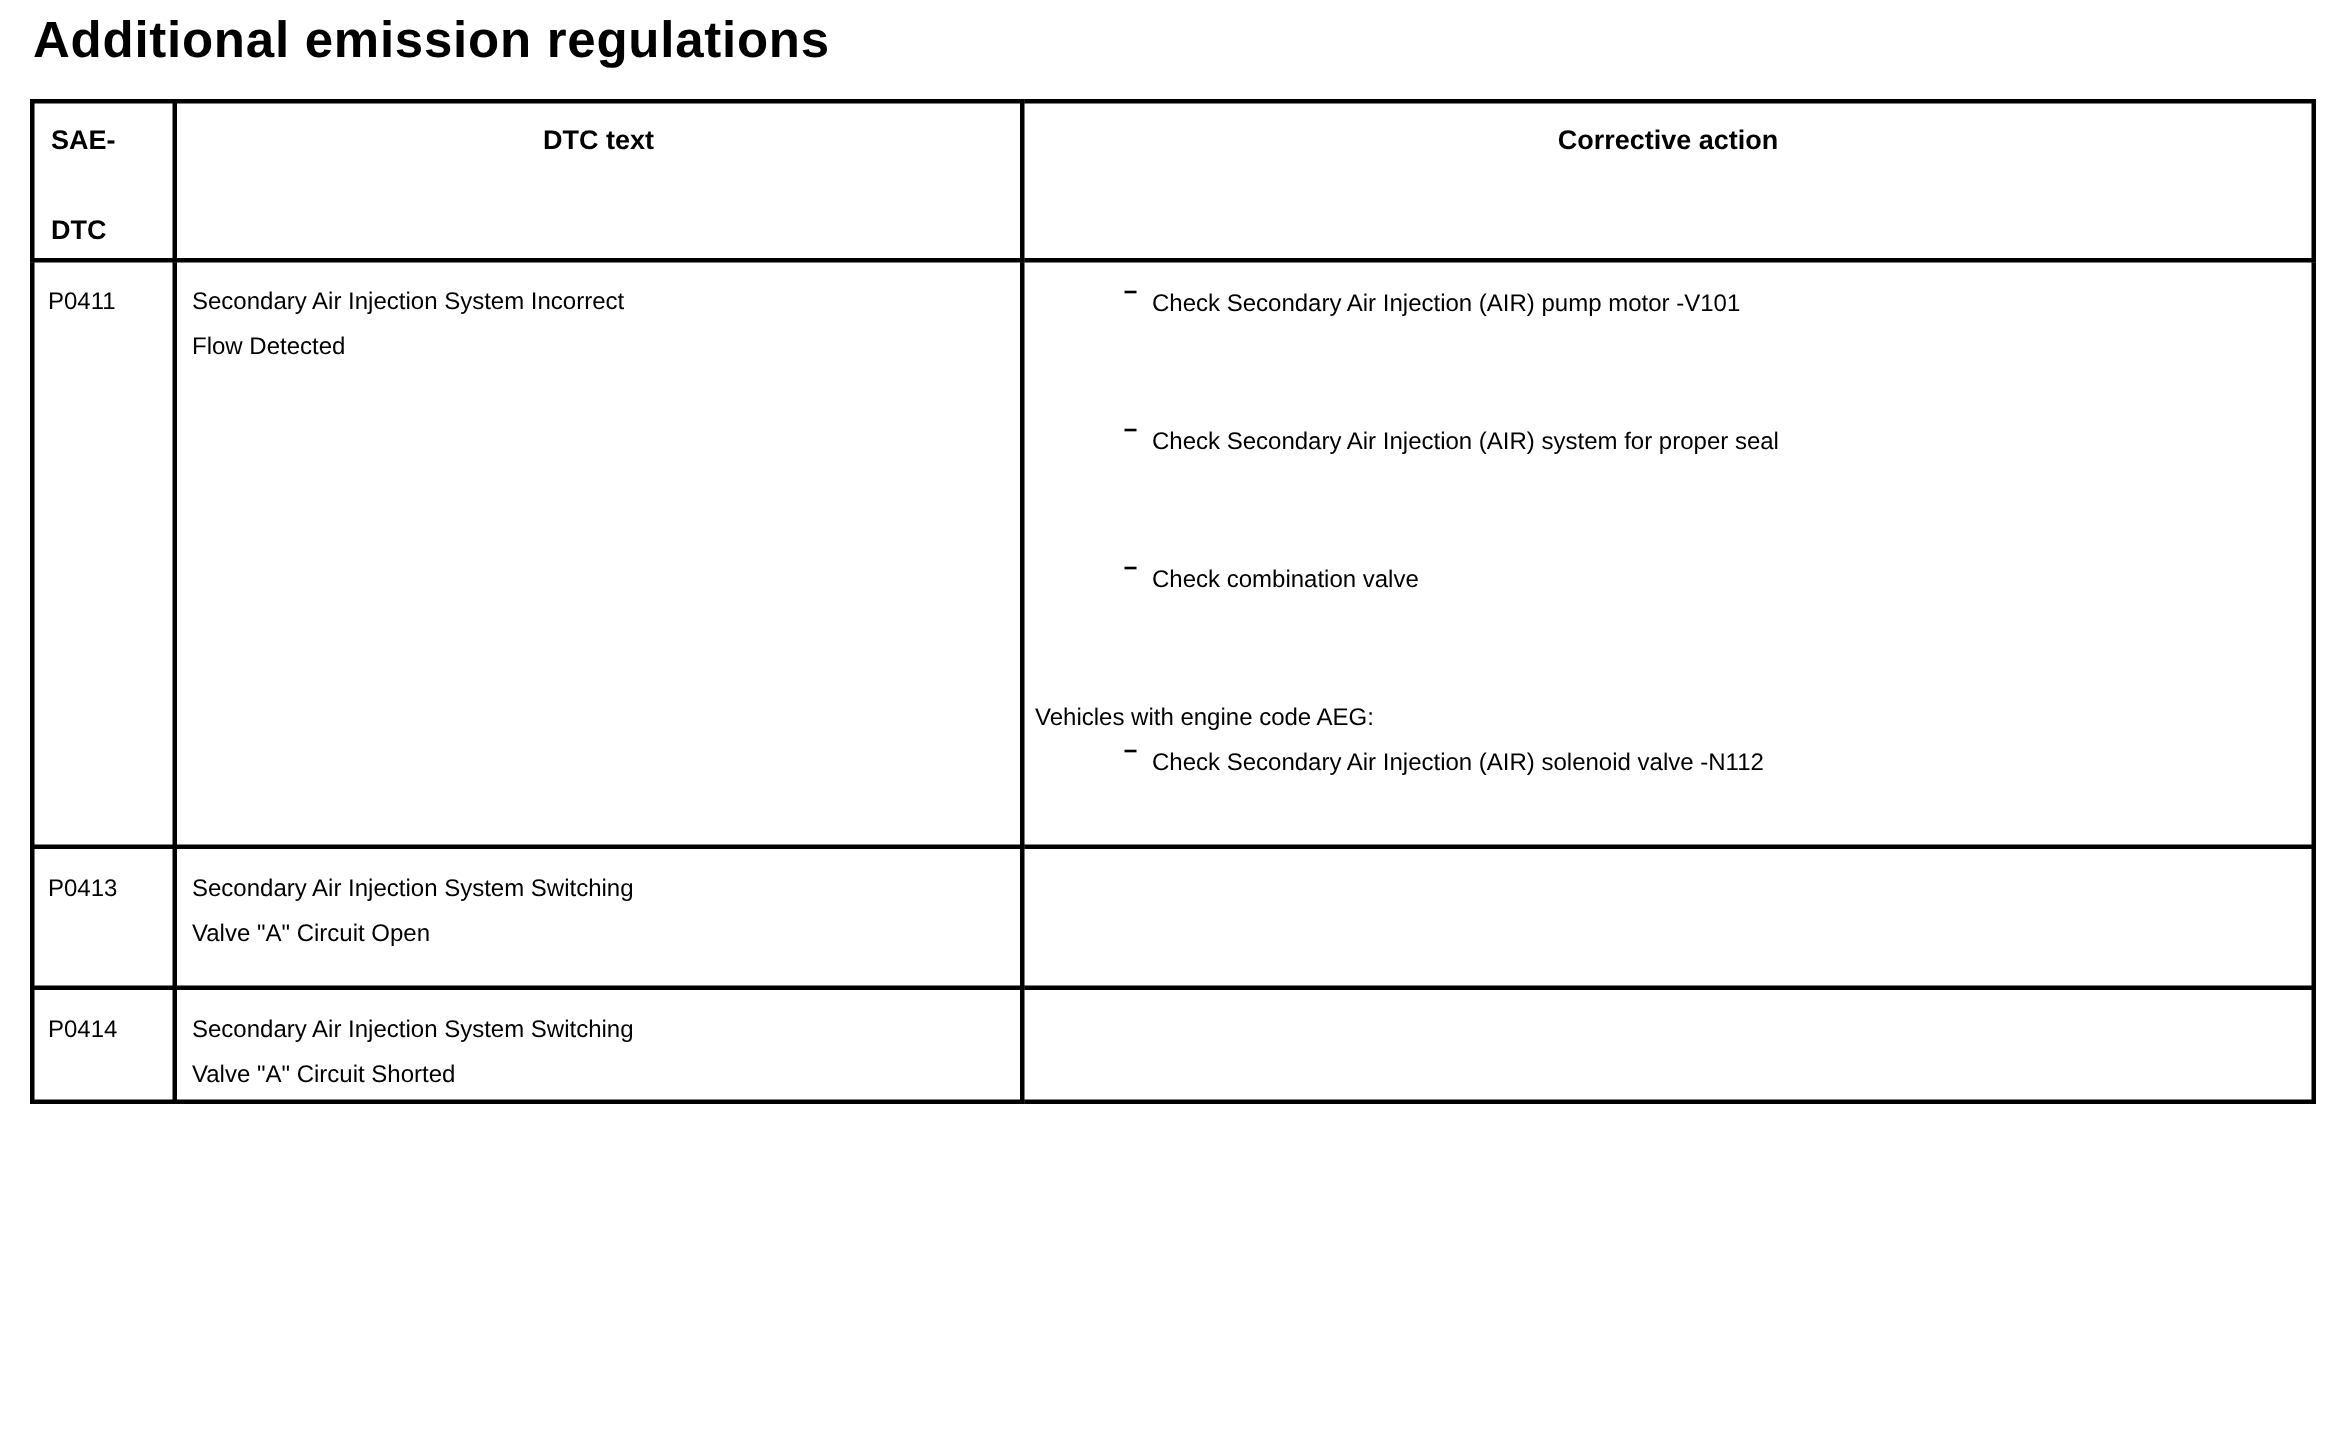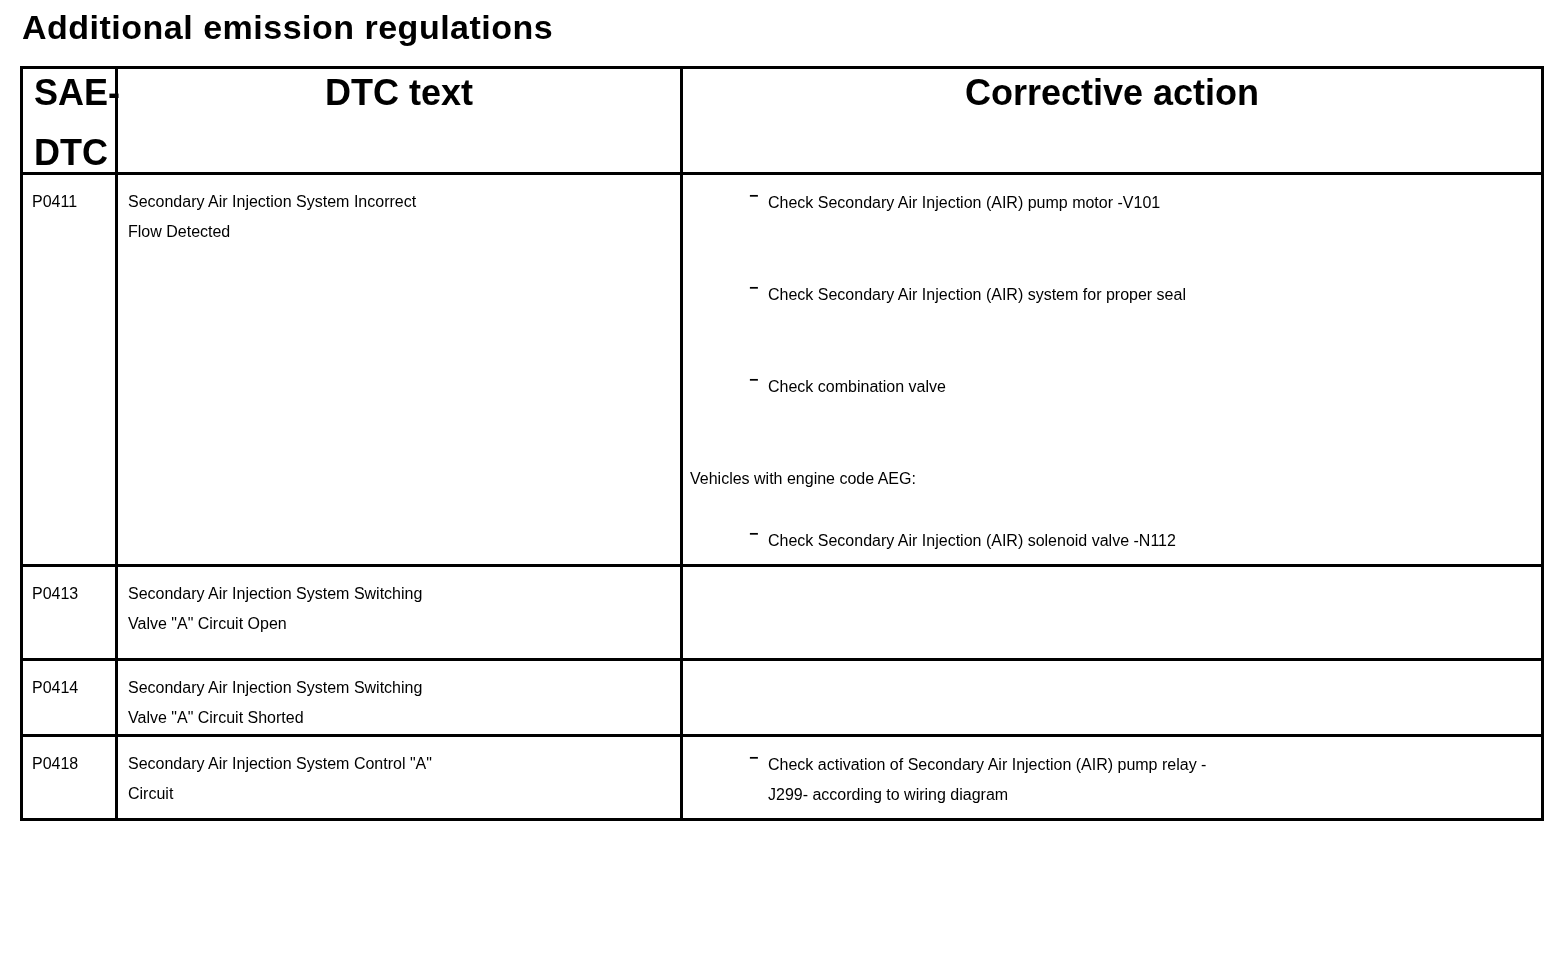--- a/index.html
+++ b/index.html
@@ -23,21 +23,21 @@
     width: 1521px;
   }
   .dtc-table th, .dtc-table td {
     border: 3px solid #000000;
     vertical-align: top;
     font-size: 16px;
     line-height: 30px;
   }
   .dtc-table th {
     font-weight: bold;
-    font-size: 36px;
+    font-size: 18px;
     line-height: 30px;
   }
   thead tr { height: 106px; }
   th.h-code {
     text-align: left;
     padding: 9px 0 0 11px;
     white-space: pre-line;
   }
   th.h-dtc, th.h-action {
     text-align: center;
@@ -53,21 +53,20 @@
   }
   td.dtc {
     padding: 12px 8px 0 10px;
   }
   td.dtc .dtc-text { white-space: pre-line; }
   td.actions {
     padding: 13px 6px 8px 4px;
   }
   .act {
     position: relative;
-    margin-bottom: 32px;
   }
   .act:last-child { margin-bottom: 0; }
   .act.bullet {
     padding-left: 81px;
     margin-bottom: 62px;
   }
   .act.bullet:last-child { margin-bottom: 0; }
   .act.note { padding-left: 3px; }
   .dash {
     position: absolute;
@@ -115,23 +114,14 @@
         <td class="dtc"><span class="dtc-text">Secondary Air Injection System Switching
 Valve "A" Circuit Open</span></td>
         <td class="actions"></td>
       </tr>
       <tr>
         <td class="code">P0414</td>
         <td class="dtc"><span class="dtc-text">Secondary Air Injection System Switching
 Valve "A" Circuit Shorted</span></td>
         <td class="actions"></td>
       </tr>
-      <tr>
-        <td class="code">P0418</td>
-        <td class="dtc"><span class="dtc-text">Secondary Air Injection System Control "A"
-Circuit</span></td>
-        <td class="actions">
-          <div class="act bullet"><span class="dash">−</span><span class="act-text">Check activation of Secondary Air Injection (AIR) pump relay -
-J299- according to wiring diagram</span></div>
-        </td>
-      </tr>
     </tbody>
 </table>
 
 </body></html>

